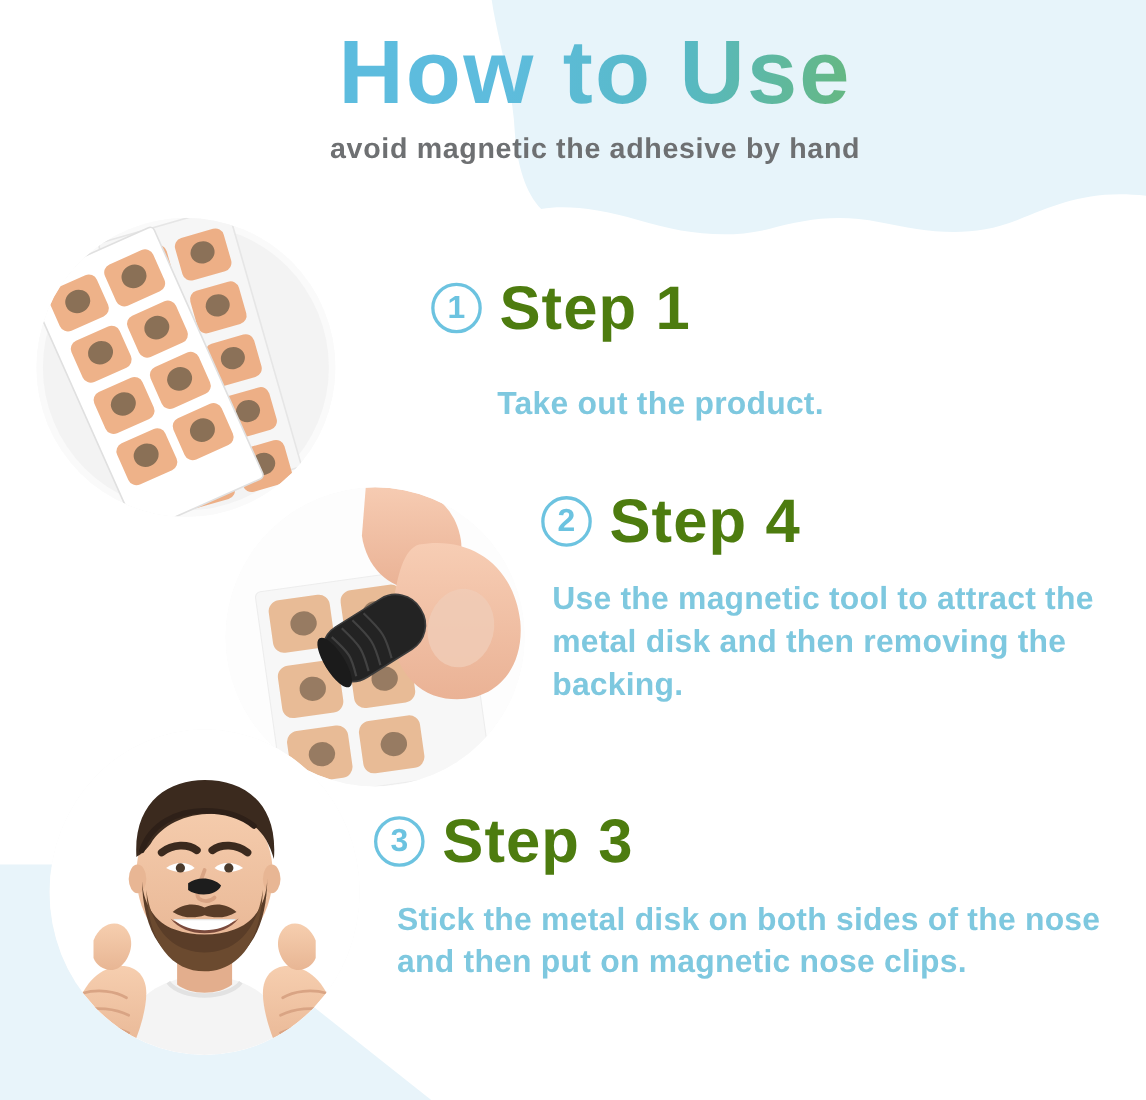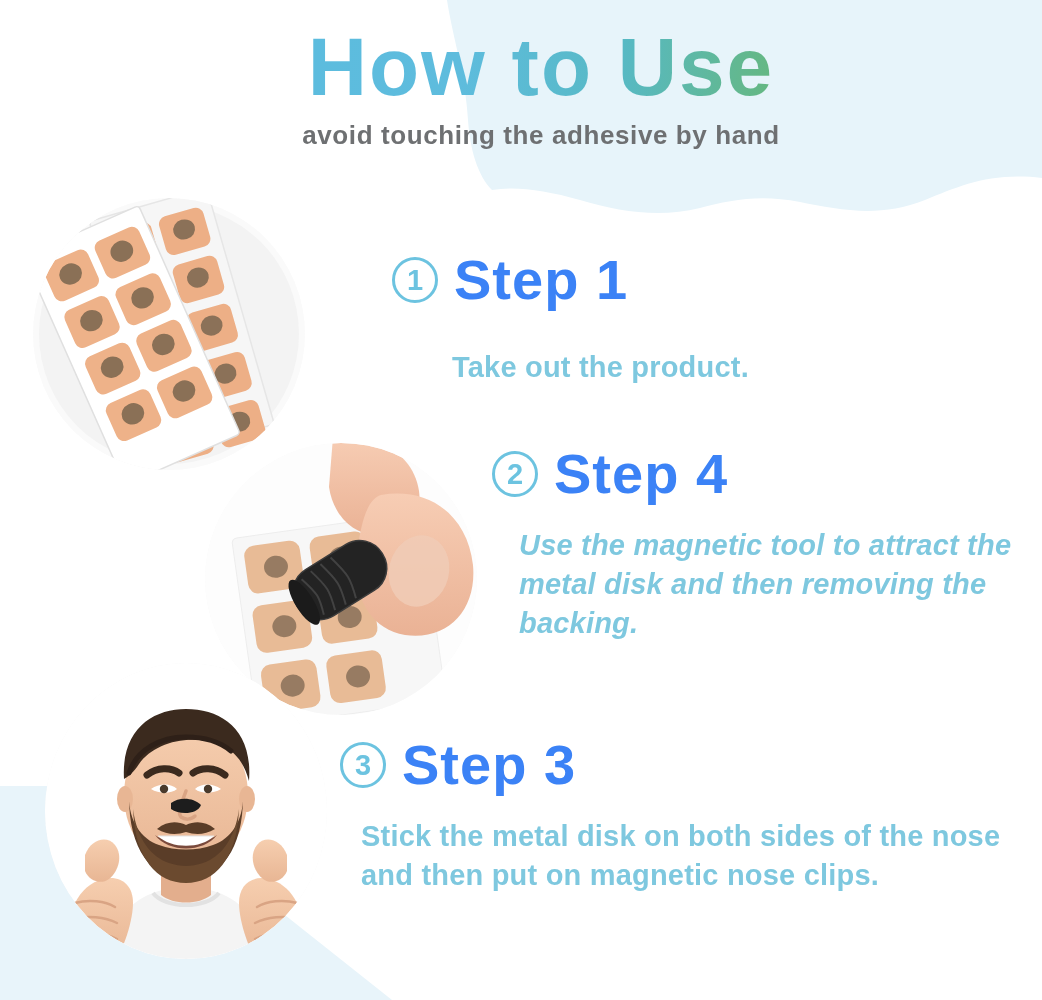--- a/index.html
+++ b/index.html
@@ -102,38 +102,38 @@
     font-size: 29px;
     font-weight: bold;
     color: #6cc3e0;
     line-height: 1;
     flex: 0 0 auto;
   }
 
   .step-title {
     font-size: 56px;
     font-weight: bold;
-    color: #3b82f6;
+    color: #4d7c0f;
     letter-spacing: 1px;
     line-height: 1;
   }
 
   .step-body {
     font-size: 29px;
     font-weight: bold;
     color: #7ec8df;
     line-height: 1.35;
     letter-spacing: 0.2px;
   }
 
   .step-1 { left: 392px; top: 252px; width: 620px; }
   .step-1 .step-body { margin-top: 40px; margin-left: 60px; }
 
   .step-2 { left: 492px; top: 446px; width: 540px; }
-  .step-2 .step-body { margin-top: 24px; margin-left: 27px; font-style: italic; }
+  .step-2 .step-body { margin-top: 24px; margin-left: 10px; }
 
   .step-3 { left: 340px; top: 737px; width: 690px; }
   .step-3 .step-body { margin-top: 24px; margin-left: 21px; }
 </style>
 </head>
 <body>
 
 <div class="page">
 
   <svg class="bg-layer" viewBox="0 0 1042 1000" preserveAspectRatio="none">
@@ -150,21 +150,21 @@
              C 466 78, 452 34, 447 0 Z" fill="#e7f4fa"></path>
 
     <path d="M 0 786
              L 122 786
              L 392 1000
              L 0 1000 Z" fill="#e8f4fa"></path>
   </svg>
 
   <div class="header">
     <div class="title">How to Use</div>
-    <div class="subtitle">avoid touching the adhesive by hand</div>
+    <div class="subtitle">avoid magnetic the adhesive by hand</div>
   </div>
 
   <div class="photo photo-1">
     <svg viewBox="0 0 272 272">
       <defs>
         <clipPath id="c1">
             <circle cx="136" cy="136" r="136"></circle>
           </clipPath>
       </defs>
       <g clip-path="url(#c1)">

